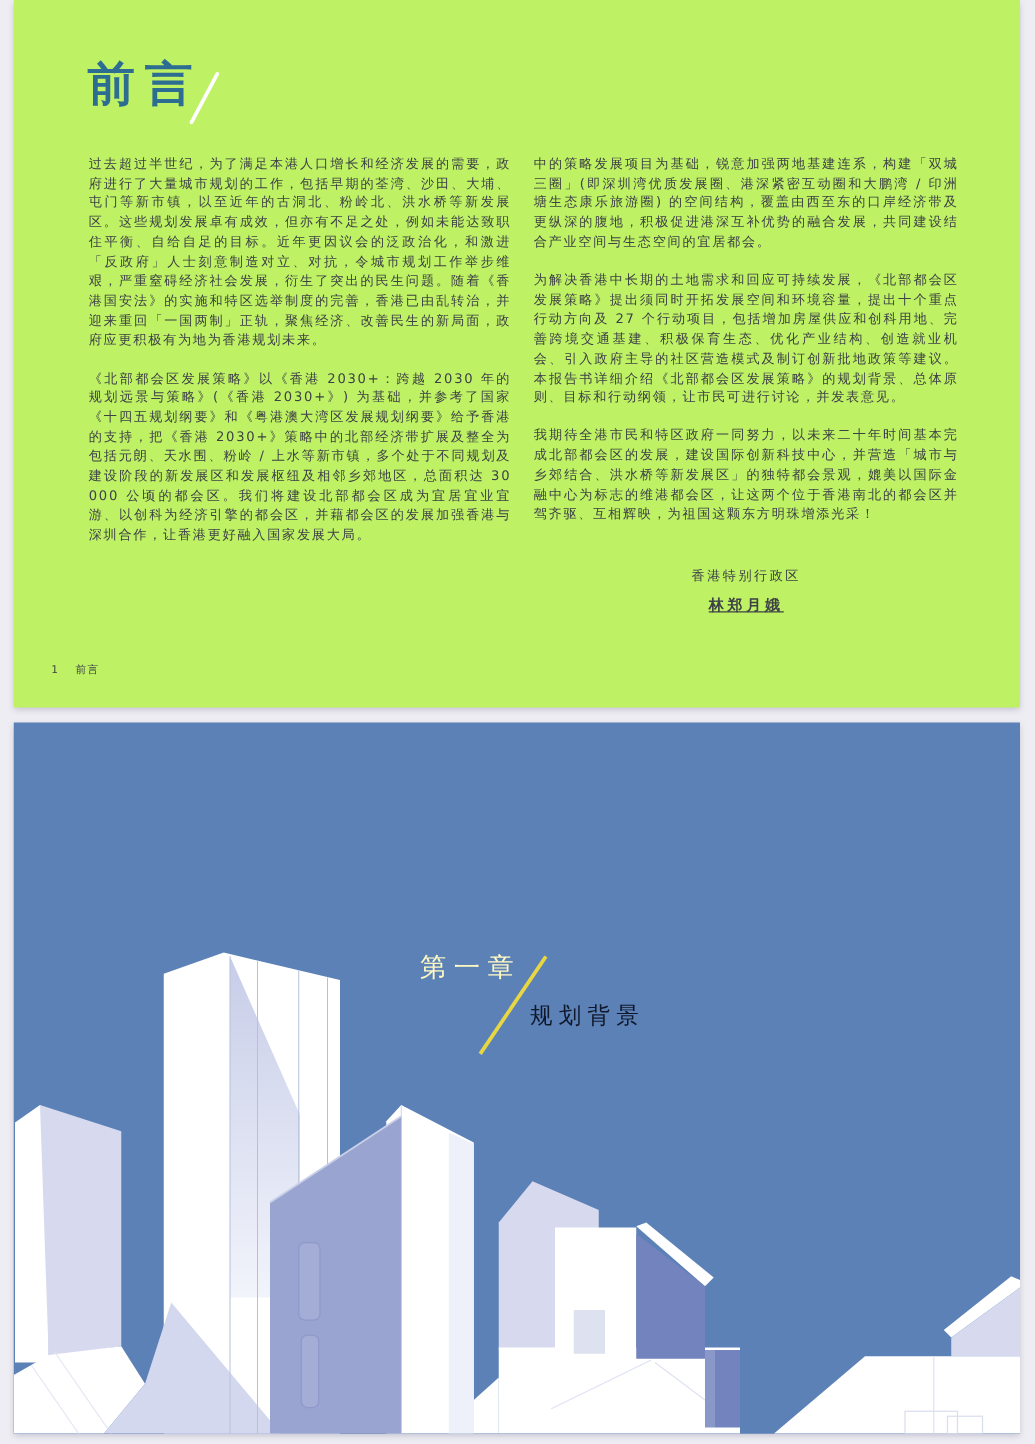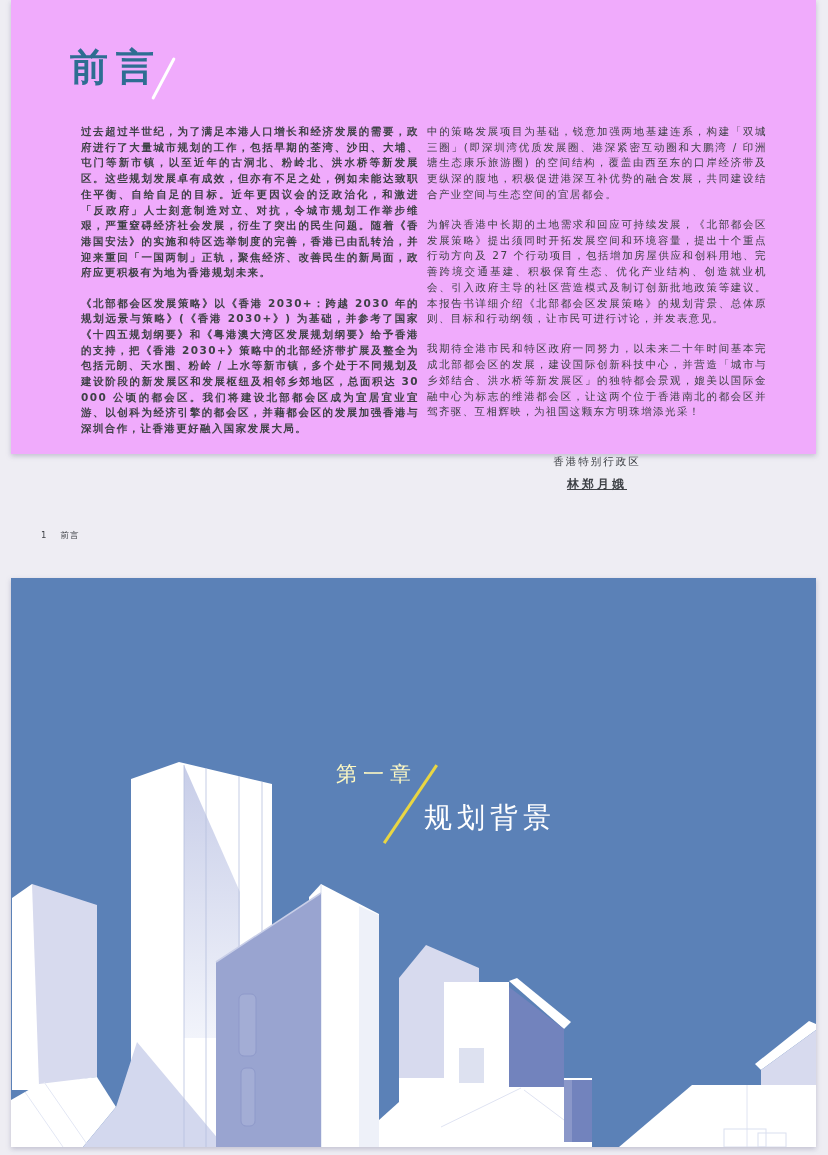--- a/index.html
+++ b/index.html
@@ -2,58 +2,58 @@
 <html><head>
 <meta charset="utf-8">
 <style>
   html,body{margin:0;padding:0;background:#eeedf3;}
   .canvas{
     position:relative;width:828px;height:1155px;overflow:hidden;
     background:#eeedf3;
     font-family:"DejaVu Sans","Liberation Sans",sans-serif;
   }
   .page{position:absolute;left:11px;width:805px;box-shadow:0 2px 5px rgba(110,110,140,.35);}
-  .page1{top:0;height:454px;background:#f0abfc;}
+  .page1{top:0;height:566px;background:#bef264;}
   .page2{top:578px;height:569px;background:#5b81b7;overflow:hidden;}
 
   .doc-title{
     position:absolute;left:59px;top:48px;margin:0;
     font-size:38px;line-height:1;font-weight:700;color:#2e6d92;letter-spacing:8px;
   }
   .title-slash{
     position:absolute;left:151px;top:55px;width:3px;height:47px;border-radius:2px;
     background:#ffffff;transform:rotate(28deg);
   }
   .col{
     position:absolute;top:124px;width:338px;
     font-size:10.5px;line-height:15.7px;letter-spacing:1.4px;
     color:#3e4146;text-align:justify;text-justify:inter-character;
   }
-  .col-left{left:70px;font-weight:bold;}
+  .col-left{left:60px;}
   .col-right{left:416px;width:340px;}
   .col p{margin:0 0 14.5px 0;}
   .signature{
     position:absolute;left:416px;top:451px;width:340px;text-align:center;
     font-size:10.5px;line-height:21px;letter-spacing:2px;color:#3e4146;
   }
   .sig-name{font-size:12px;font-weight:700;letter-spacing:3px;margin-top:2px;text-decoration:underline;}
   .footer{
     position:absolute;left:30px;top:530px;
     font-size:8.5px;color:#3e4146;letter-spacing:1px;
   }
   .footer .sec{margin-left:13px;}
 
   .skyline{position:absolute;left:0;top:0;width:805px;height:569px;}
   .chapter-number{
     position:absolute;left:325px;top:186px;
     font-size:21px;line-height:1;color:#fef9c3;letter-spacing:6px;
   }
   .chapter-title{
     position:absolute;left:413px;top:226px;
-    font-size:28px;line-height:1;color:#ffffff;letter-spacing:5px;
+    font-size:18px;line-height:1;color:#0f172a;letter-spacing:5px;
   }
   .chapter-slash{
     position:absolute;left:398px;top:179px;width:2.5px;height:94px;
     background:#e9d643;transform:rotate(34deg);
   }
 </style>
 </head>
 <body>
 
 <div class="canvas">

